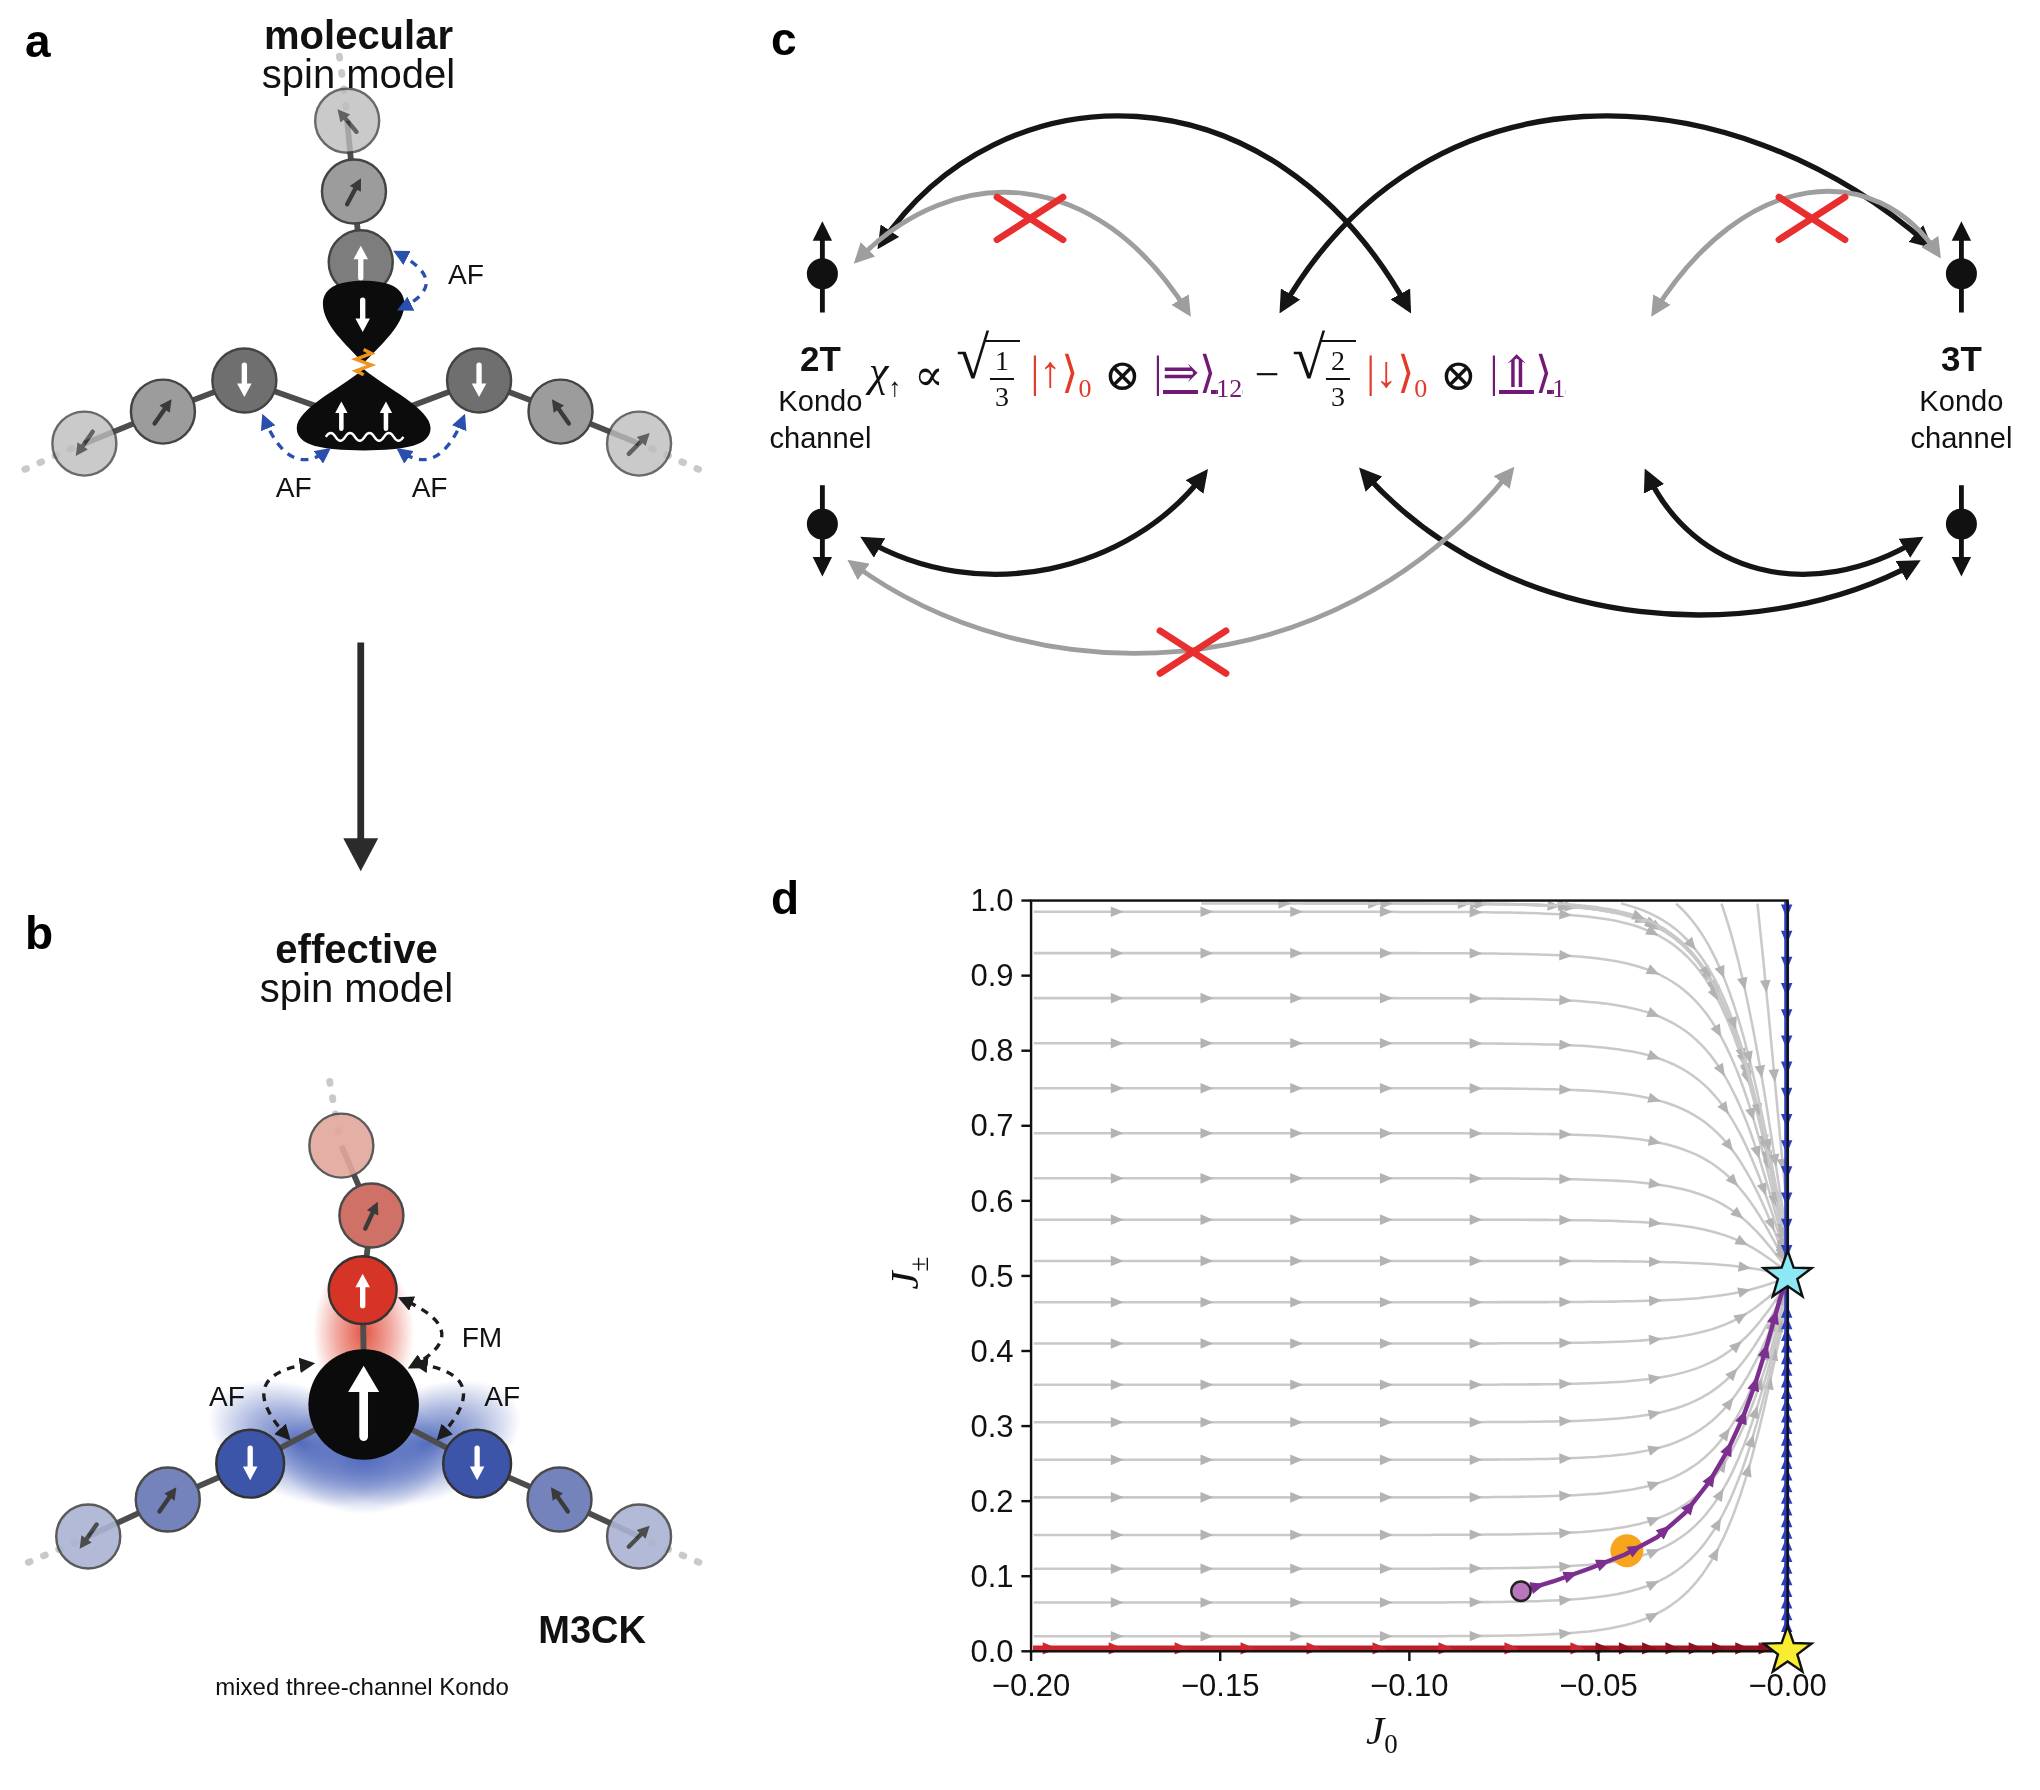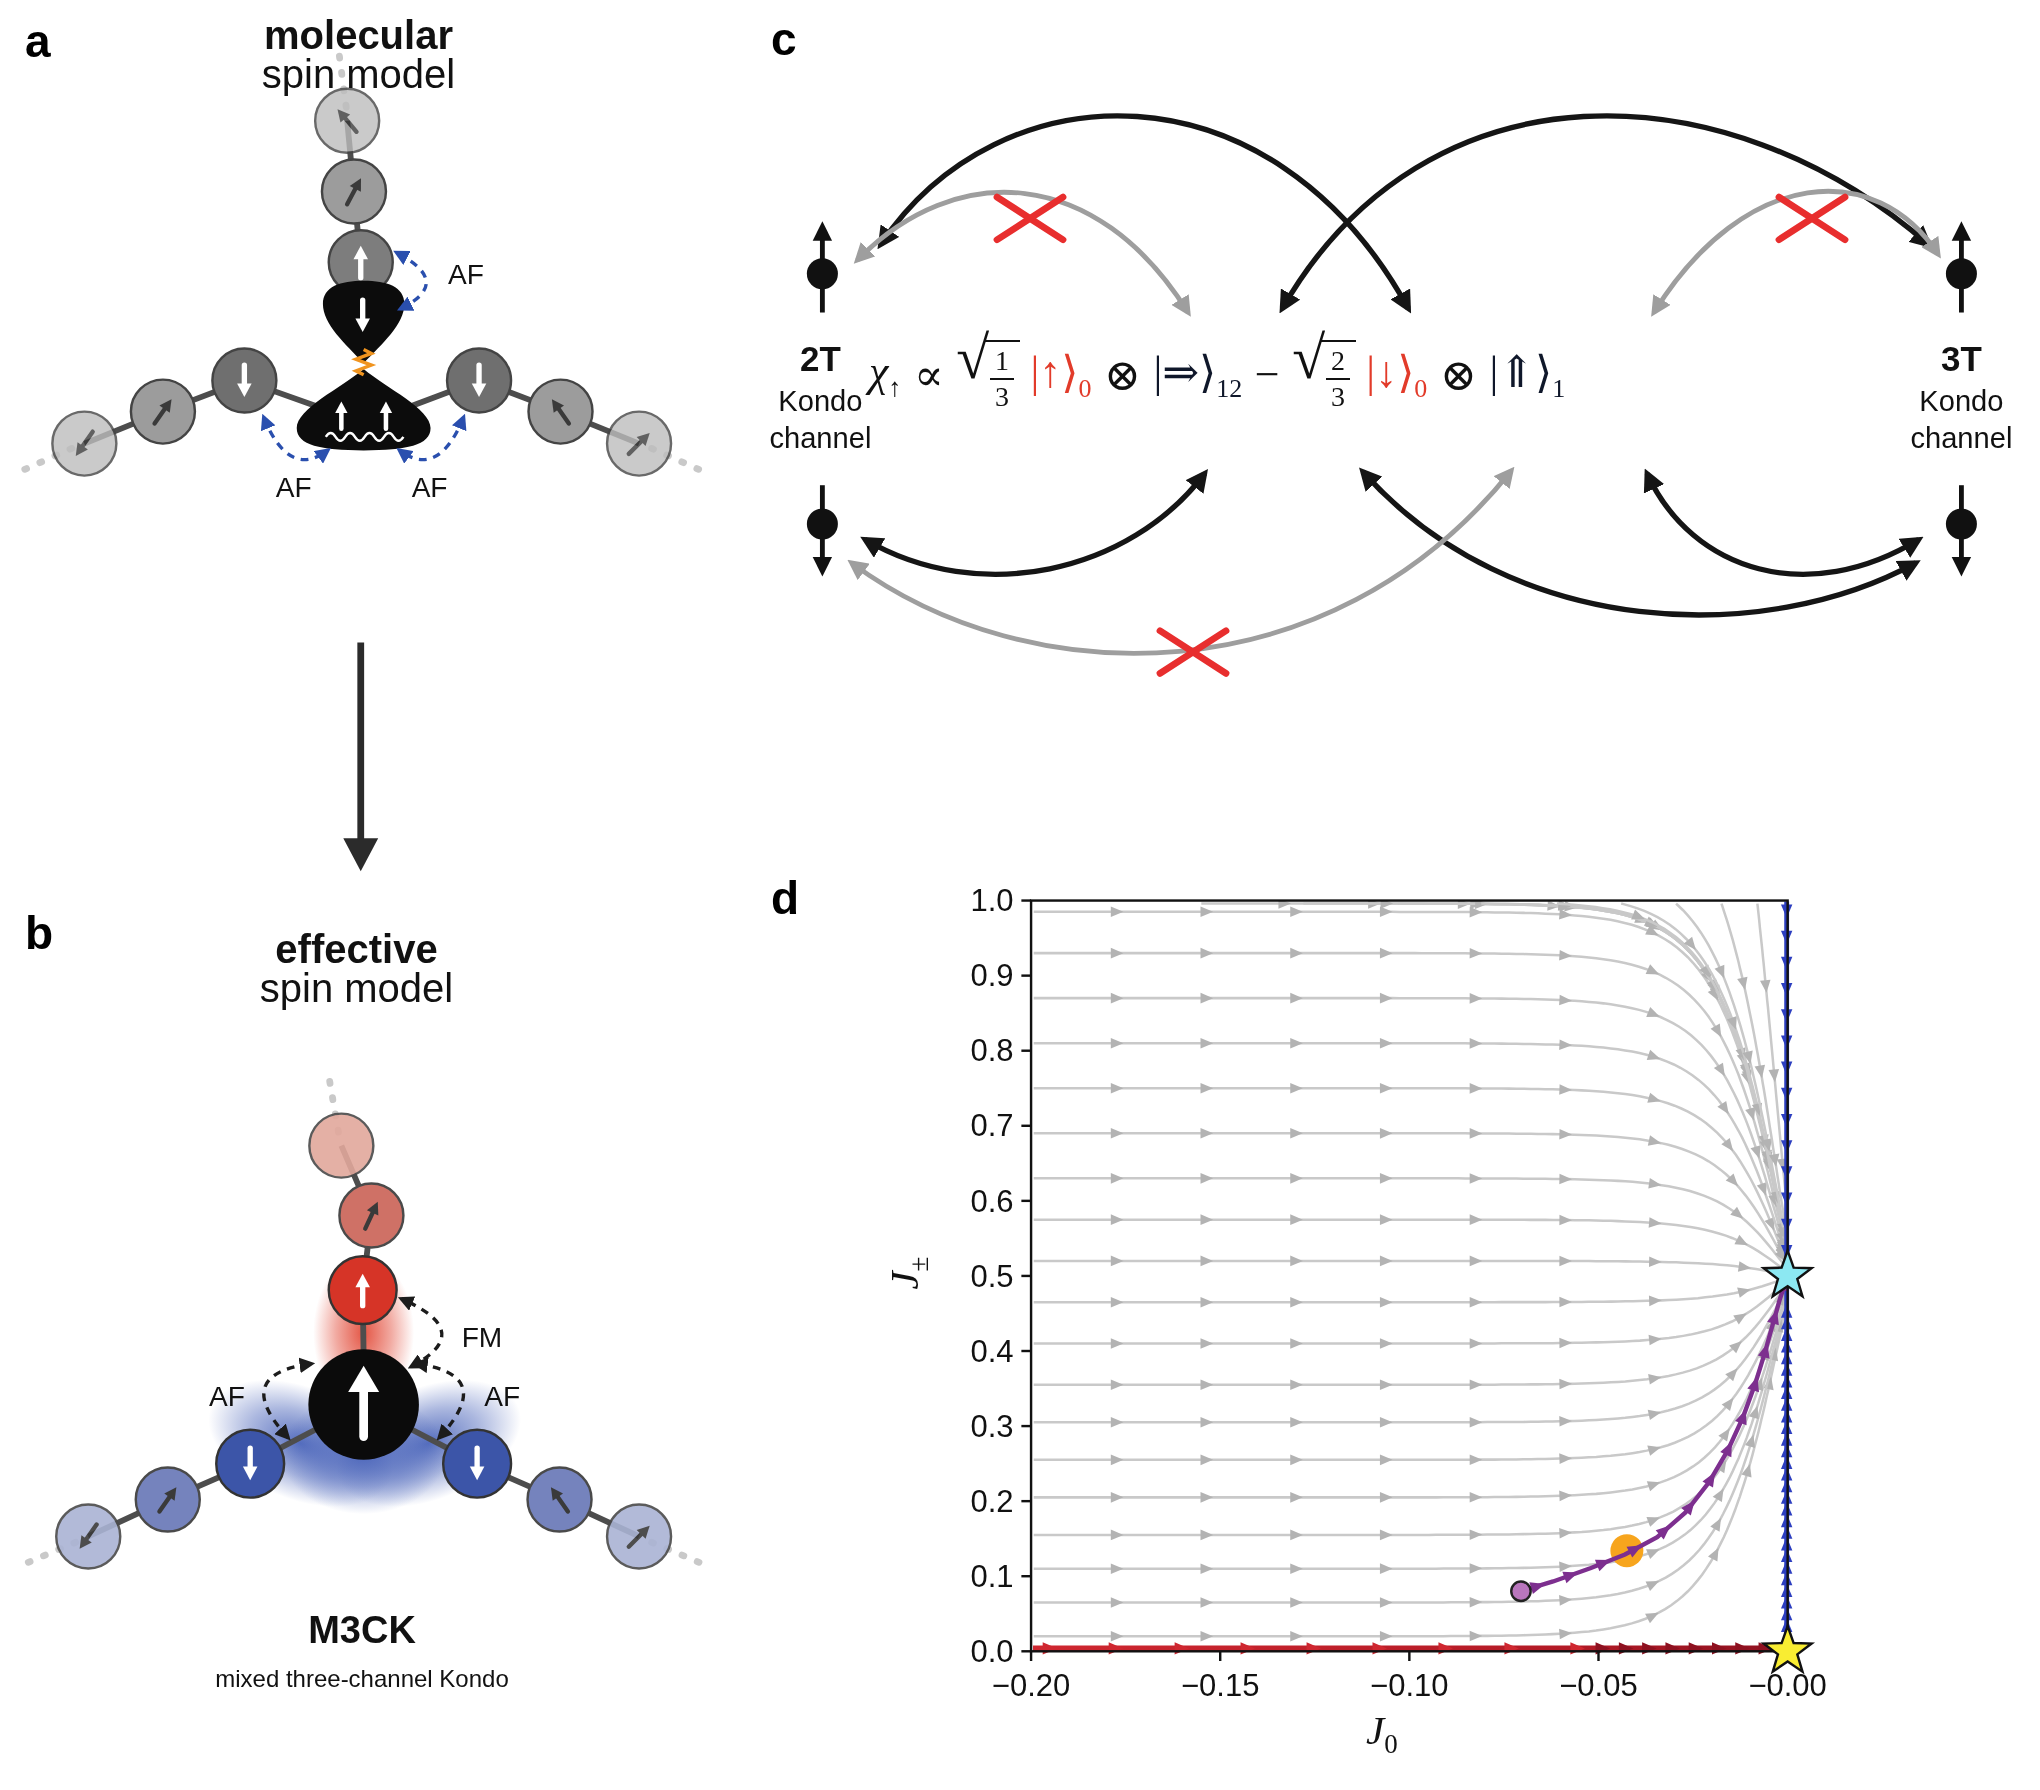--- a/index.html
+++ b/index.html
@@ -6,38 +6,38 @@
   html,body { background:#ffffff; }
   #fig { position:relative; width:2041px; height:1790px; background:#fff;
          font-family:"Liberation Sans", sans-serif; overflow:hidden; }
   #fig svg { position:absolute; }
   svg text { font-family:"Liberation Sans", sans-serif; fill:#111; }
   .panel-letter { position:absolute; font-size:46px; font-weight:bold; color:#000; z-index:5; }
   .ptitle { position:absolute; text-align:center; font-size:40px; color:#111; line-height:39px; z-index:4; }
   .ptitle .t1 { font-weight:bold; display:block; }
   .ptitle .t2 { display:block; }
   .caption { position:absolute; text-align:center; color:#111; z-index:4; }
-  .caption .c1 { display:block; font-size:38px; font-weight:bold; margin-bottom:13px; }
+  .caption .c1 { display:block; font-size:38px; font-weight:bold; margin-bottom:21px;text-align:right; }
   .caption .c2 { display:block; font-size:24px; }
   
   .equation { position:absolute; left:869px; top:336px; display:flex; align-items:center;
               gap:10.7px; font-family:"Liberation Serif","DejaVu Serif","DejaVu Sans",serif;
               font-size:44px; color:#111; z-index:4; white-space:nowrap; }
   .eq-var { font-style:italic; display:inline-block; }
   .eq-op { display:inline-block; padding:0 1.9px; }
   .eq-sqrt { display:inline-flex; align-items:flex-start; }
   .eq-rad { font-size:60px; line-height:1; transform:translateY(-7.8px); margin-right:-4.9px; }
   .eq-frac { display:inline-flex; flex-direction:column; align-items:center;
              font-size:28px; line-height:1.15; border-top:2.9px solid #111; margin-top:3.9px; padding:2.9px 5.8px 0; }
   .eq-num { border-bottom:2.4px solid #111; padding:0 4.9px 1px; }
   .eq-den { padding-top:1px; }
   .eq-ket { display:inline-block; white-space:nowrap; }
   .eq-ket sub, .eq-var sub { font-size:26px; }
   .eq-red { color:#e23b2a; }
-  .eq-blue { color:#0f172a; }
+  .eq-blue { color:#701a75;text-decoration:underline; }
   
   .axis-label { position:absolute; font-family:"Liberation Serif","DejaVu Serif",serif;
                 font-style:italic; font-size:41px; color:#111; z-index:4; }
   .axis-label sub { font-size:27px; font-style:normal; }
   .ylabel { transform:rotate(-90deg); }
 </style>
 </head>
 <body>
 
 <div id="fig">

